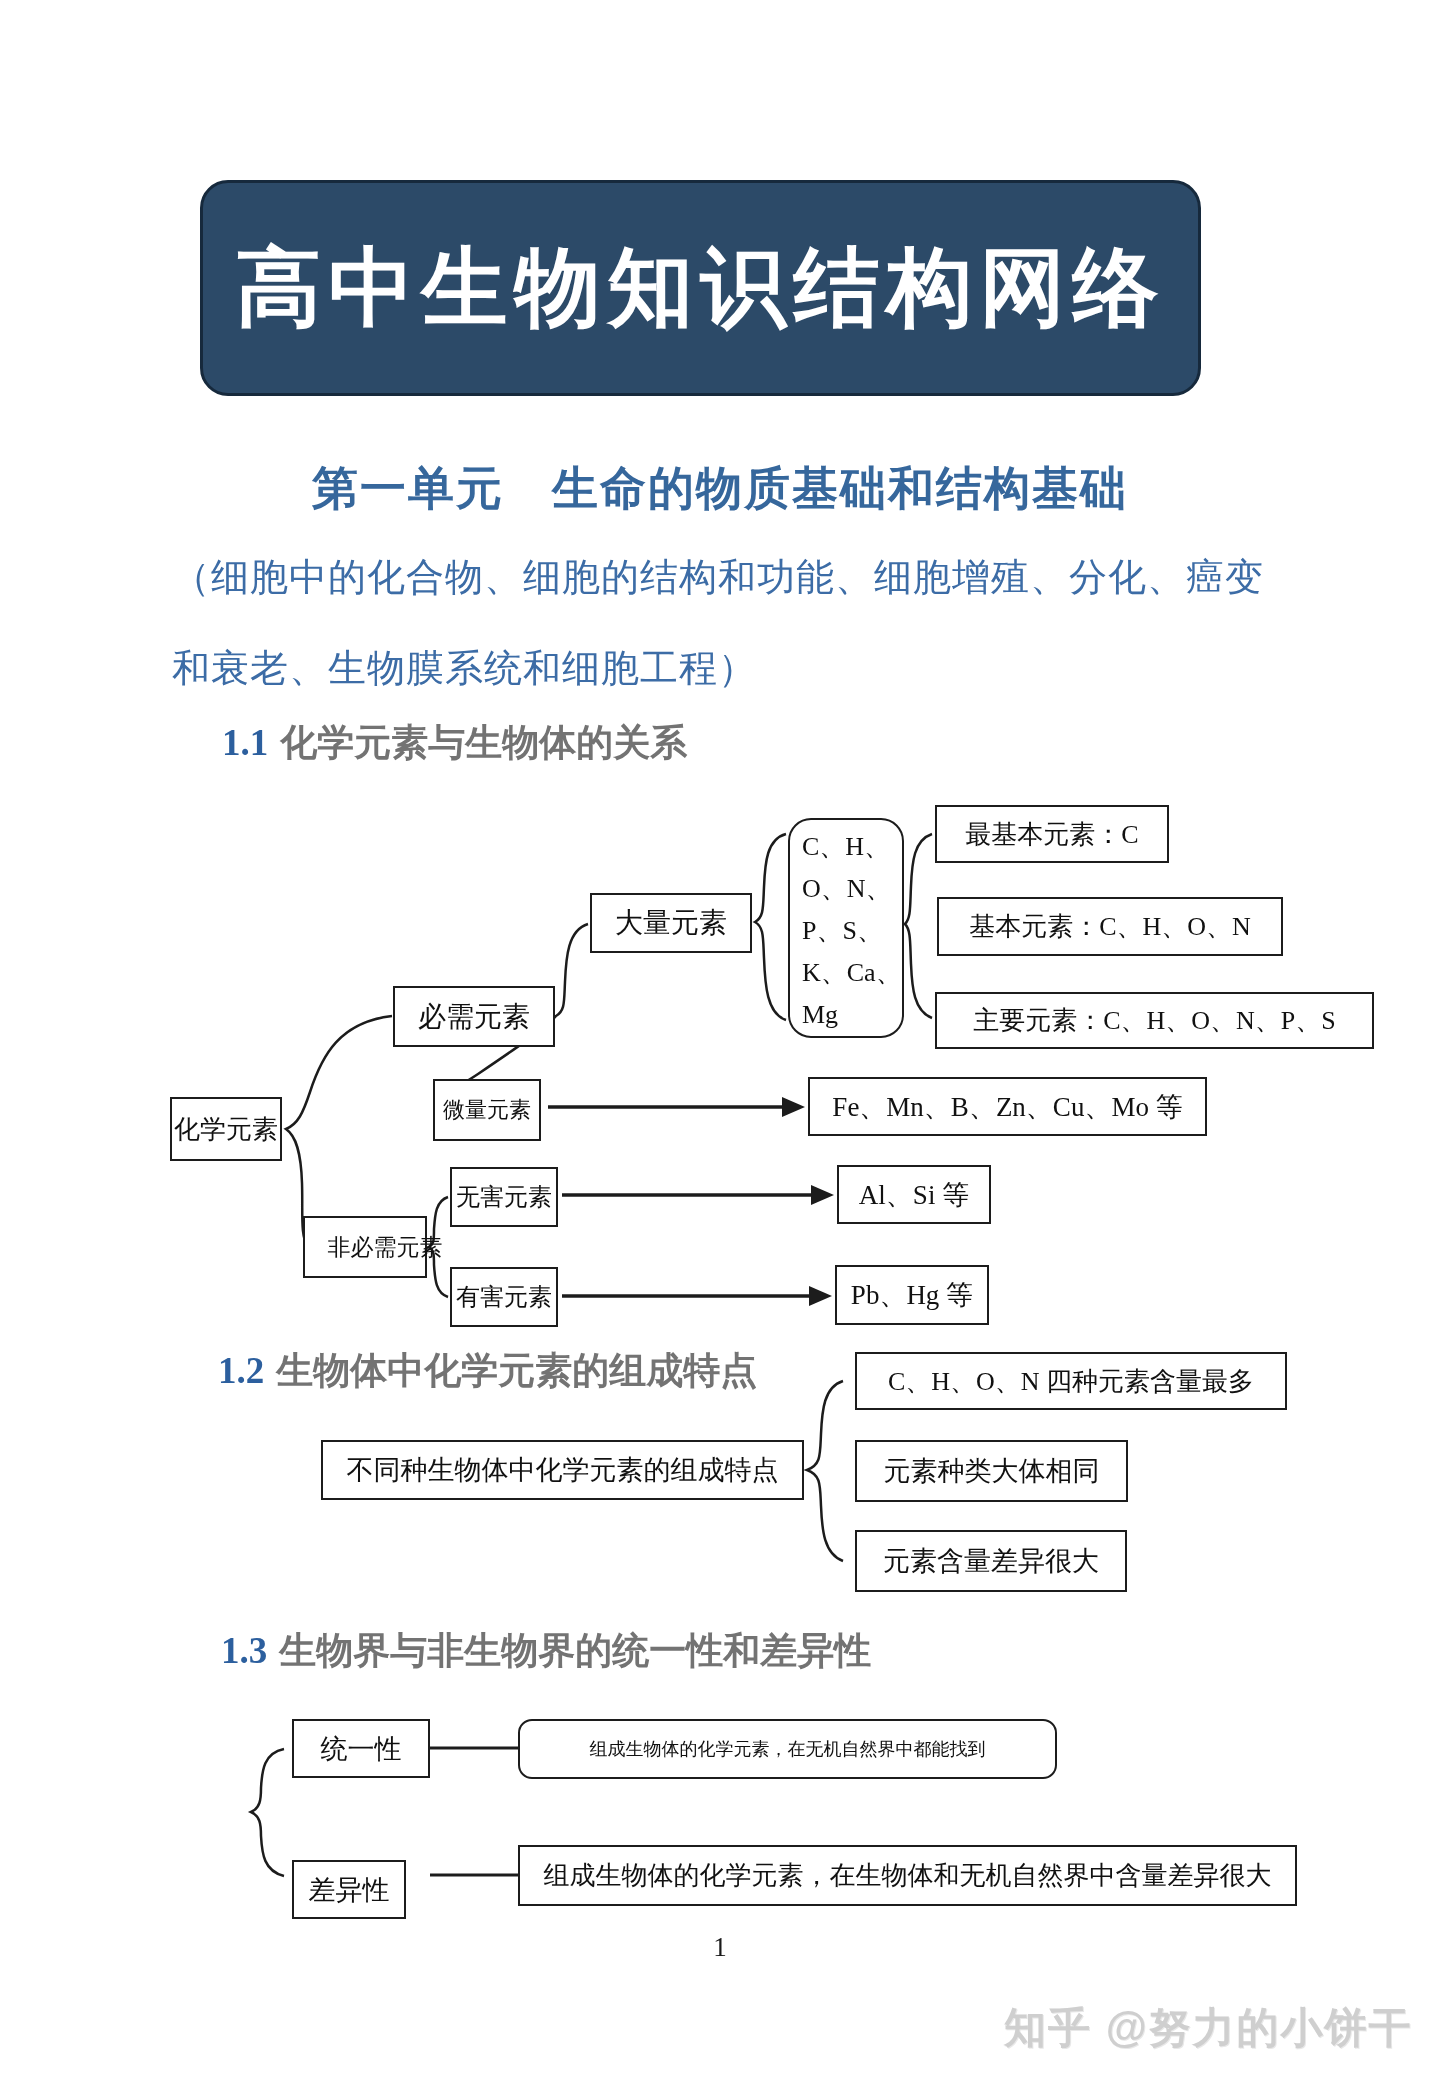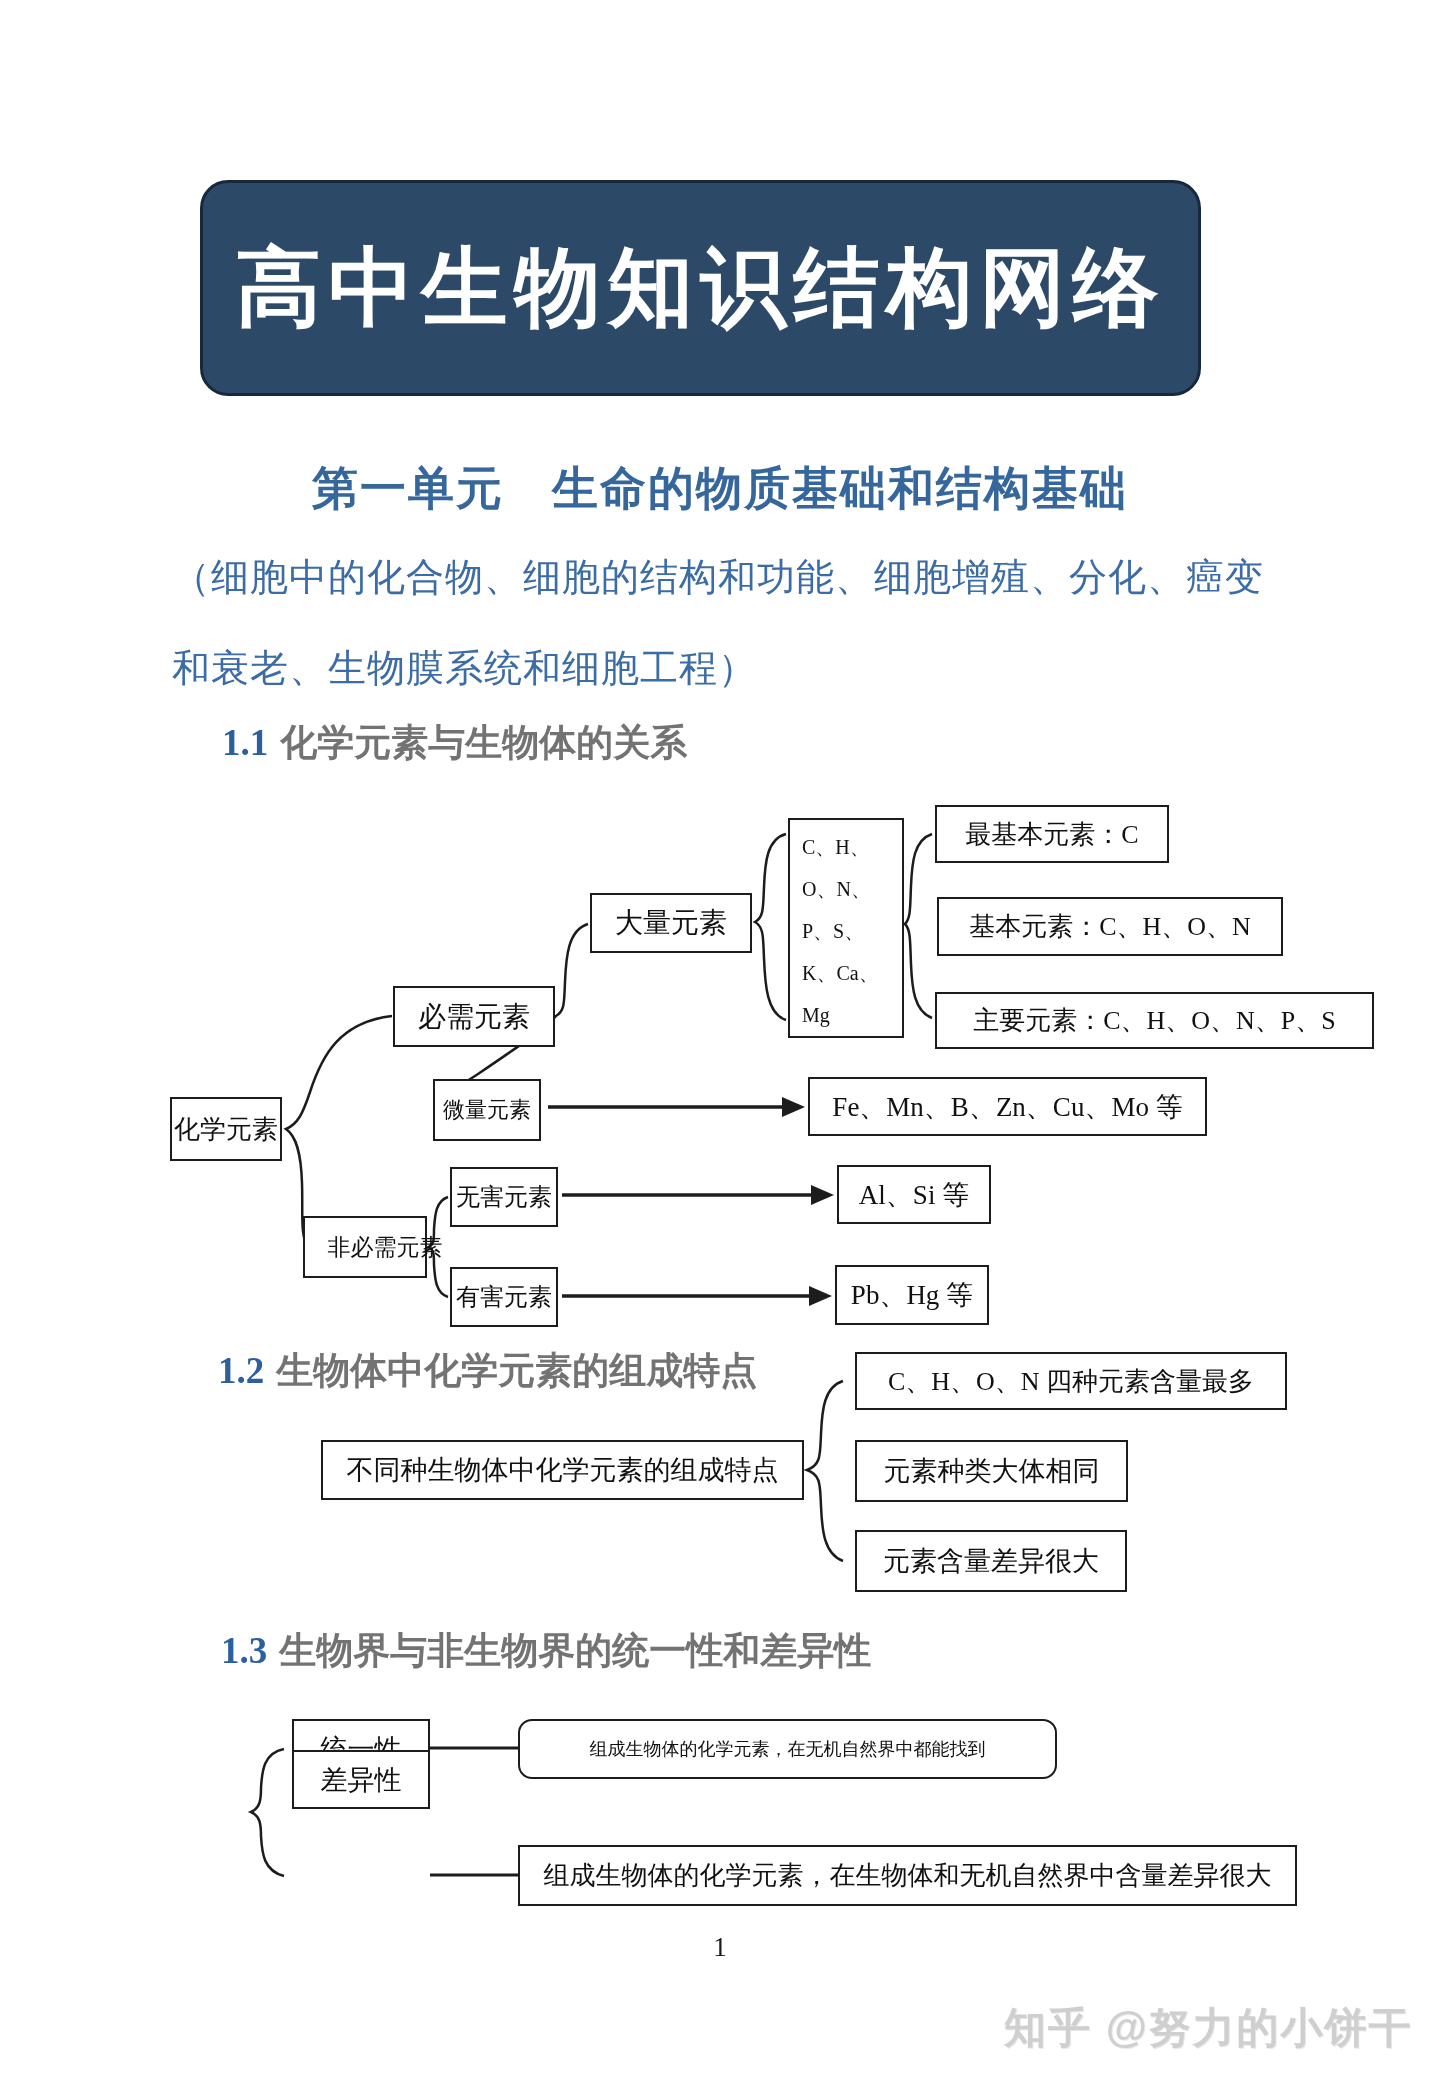--- a/index.html
+++ b/index.html
@@ -101,21 +101,21 @@
   <div class="sec-heading sec-11">
     <span class="sec-num">1.1</span><span class="sec-title">化学元素与生物体的关系</span>
   </div>
 
   <div class="node" style="left:170px;top:1097px;width:112px;height:64px;font-size:26px;">化学元素</div>
   <div class="node" style="left:393px;top:986px;width:162px;height:61px;font-size:28px;">必需元素</div>
   <div class="node" style="left:303px;top:1216px;width:124px;height:62px;font-size:23px;padding-left:40px;">非必需元素</div>
   <div class="node" style="left:590px;top:893px;width:162px;height:60px;font-size:28px;">大量元素</div>
   <div class="node" style="left:433px;top:1079px;width:108px;height:62px;font-size:22px;">微量元素</div>
 
-  <div class="node multi" style="left:788px;top:818px;width:116px;height:220px;font-size:20px;">
+  <div class="node multi" style="left:788px;top:818px;width:116px;height:220px;font-size:26px;border-radius:23px;">
     <div>C、H、</div>
     <div>O、N、</div>
     <div>P、S、</div>
     <div>K、Ca、</div>
     <div>Mg</div>
   </div>
 
   <div class="node" style="left:935px;top:805px;width:234px;height:58px;font-size:26px;">最基本元素：C</div>
   <div class="node" style="left:937px;top:897px;width:346px;height:59px;font-size:26px;">基本元素：C、H、O、N</div>
   <div class="node" style="left:935px;top:992px;width:439px;height:57px;font-size:26px;">主要元素：C、H、O、N、P、S</div>
@@ -133,19 +133,19 @@
   <div class="node" style="left:855px;top:1352px;width:432px;height:58px;font-size:26px;">C、H、O、N 四种元素含量最多</div>
   <div class="node" style="left:855px;top:1440px;width:273px;height:62px;font-size:27px;">元素种类大体相同</div>
   <div class="node" style="left:855px;top:1530px;width:272px;height:62px;font-size:27px;">元素含量差异很大</div>
 
   <div class="sec-heading sec-13">
     <span class="sec-num">1.3</span><span class="sec-title">生物界与非生物界的统一性和差异性</span>
   </div>
 
   <div class="node" style="left:292px;top:1719px;width:138px;height:59px;font-size:27px;">统一性</div>
   <div class="node" style="left:518px;top:1719px;width:539px;height:60px;font-size:18px;border-radius:14px;">组成生物体的化学元素，在无机自然界中都能找到</div>
-  <div class="node" style="left:292px;top:1750px;width:138px;height:59px;font-size:27px;">差异性</div>
+  <div class="node" style="left:292px;top:1860px;width:114px;height:59px;font-size:27px;">差异性</div>
   <div class="node" style="left:518px;top:1845px;width:779px;height:61px;font-size:26px;">组成生物体的化学元素，在生物体和无机自然界中含量差异很大</div>
 
   <div class="page-number">1</div>
   <div class="watermark">知乎 @努力的小饼干</div>
 
 </div>
 
 </body></html>

